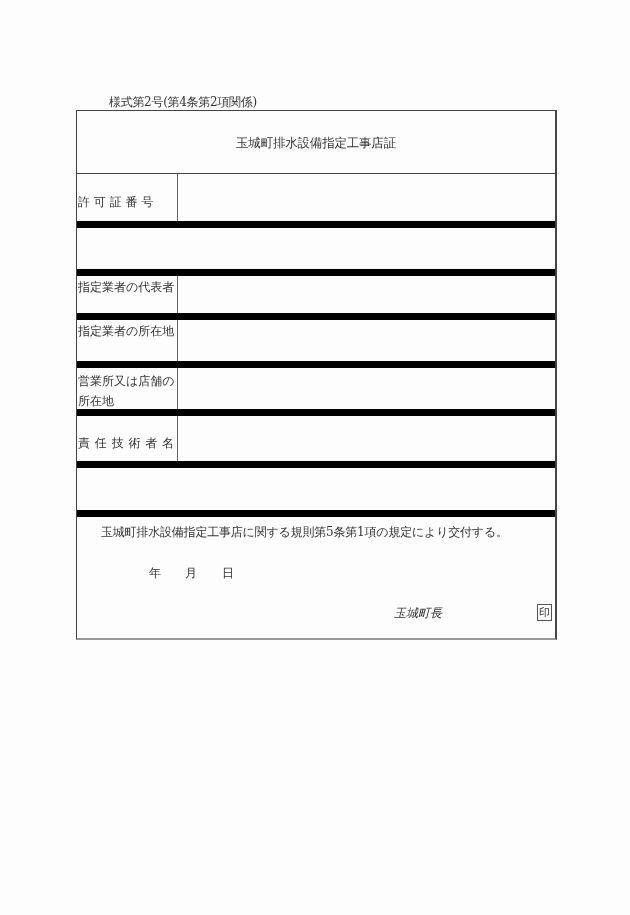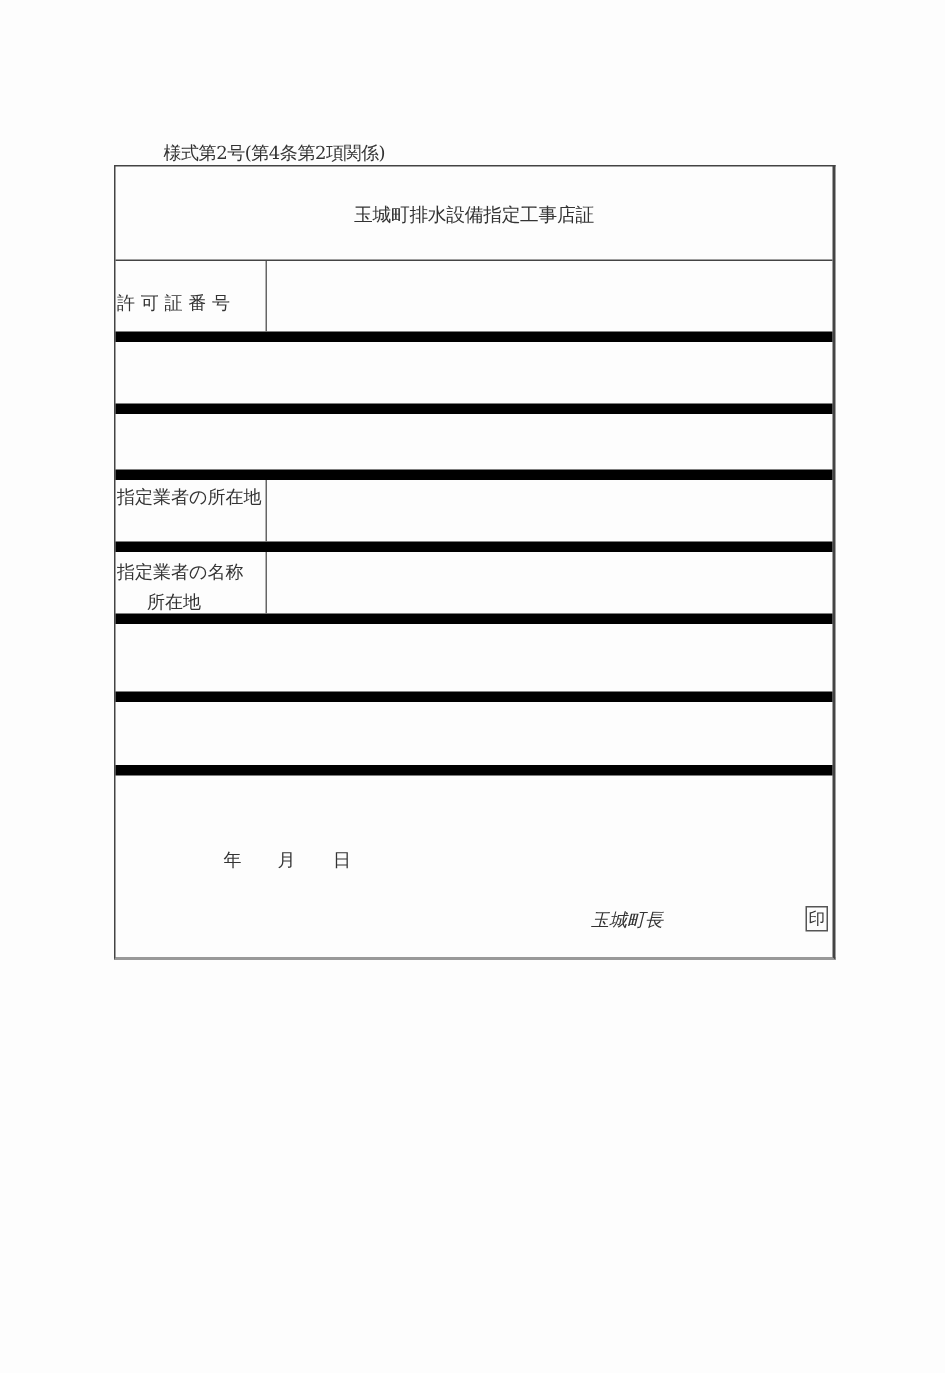--- a/index.html
+++ b/index.html
@@ -140,47 +140,54 @@
       <span style="top:18px;">許 可 証 番 号</span>
     </div>
     <div class="value"></div>
   </div>
 
   <div class="row" style="top:117px;height:48px;">
     <div class="value"></div>
   </div>
 
   <div class="row" style="top:165px;height:44px;">
+    <div class="label">
+      <span style="top:1px;">指定業者の代表者</span>
+    </div>
     <div class="value"></div>
   </div>
 
   <div class="row" style="top:209px;height:48px;">
     <div class="label">
       <span style="top:1px;text-align:center;">指定業者の所在地</span>
     </div>
     <div class="value"></div>
   </div>
 
   <div class="row" style="top:257px;height:48px;">
     <div class="label">
-      <span style="top:3px;">指定業者の名称</span>
-      <span style="top:23px;margin-left:20px;">所在地</span>
+      <span style="top:3px;">営業所又は店舗の</span>
+      <span style="top:23px;">所在地</span>
     </div>
     <div class="value"></div>
   </div>
 
   <div class="row" style="top:305px;height:52px;">
+    <div class="label">
+      <span class="spaced-none" style="top:17px;letter-spacing:0.5px;">責 任 技 術 者 名</span>
+    </div>
     <div class="value"></div>
   </div>
 
   <div class="row" style="top:357px;height:49px;">
     <div class="value"></div>
   </div>
 
   <div class="footer">
+    <div class="statement">玉城町排水設備指定工事店に関する規則第5条第1項の規定により交付する。</div>
     <span class="date-line" style="left:72px;">年</span>
     <span class="date-line" style="left:108px;">月</span>
     <span class="date-line" style="left:145px;">日</span>
     <div class="mayor">玉城町長</div>
     <div class="seal">印</div>
   </div>
 
 </div>
 
 </body></html>

